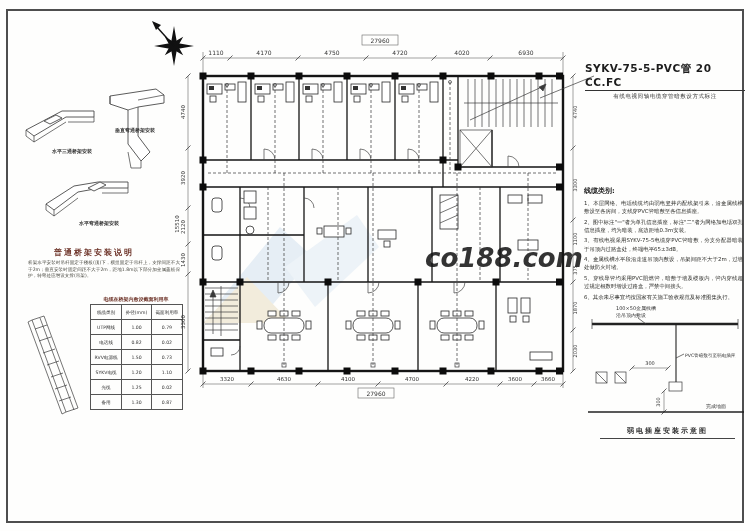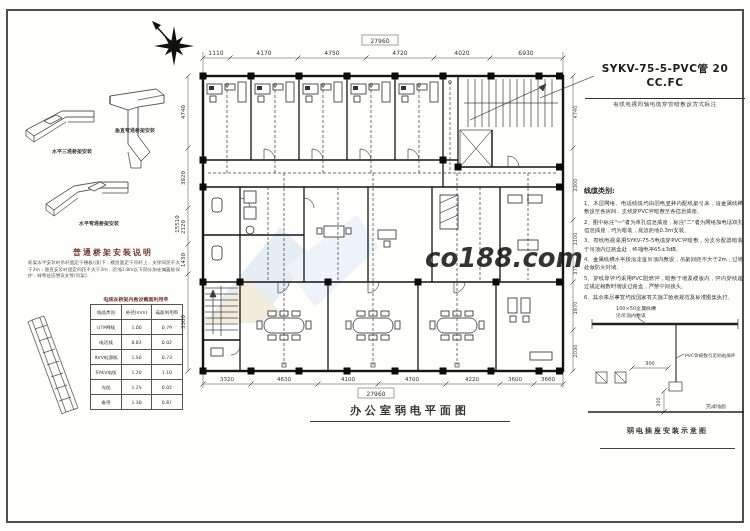--- a/index.html
+++ b/index.html
@@ -18,29 +18,29 @@
   .col{fill:#0c0c0c;}
   .furn{stroke:#2a2a2a;fill:#fff;stroke-width:.8;}
   .fit{fill:#fff;stroke:#4a4a4a;stroke-width:.9;}
   .cap{font-size:5px;font-weight:bold;color:#333;text-align:center;line-height:1.1;}
   .notes-title-l{font-size:8px;font-weight:bold;color:#6d3328;text-align:center;letter-spacing:2px;}
   .notes-body-l{font-size:4.6px;color:#4a4a42;line-height:1.45;text-align:justify;}
   .tbl-title{font-size:5px;font-weight:bold;color:#6d3328;text-align:center;}
   table.spec{border-collapse:collapse;width:100%;}
   table.spec td,table.spec th{border:.6px solid #555;font-size:4.6px;color:#333;
         text-align:center;padding:2.5px 1px;font-weight:normal;height:9px;}
-  .sykv{font-size:10.5px;font-weight:600;letter-spacing:.5px;color:#1d1d1d;text-align:center;
-        border-bottom:1.2px solid #333;padding-bottom:10px;}
+  .sykv{font-size:10.5px;font-weight:600;letter-spacing:.5px;color:#1d1d1d;text-align:left;
+        border-bottom:1.2px solid #333;padding-bottom:2px;}
   .sykv-sub{font-size:5.6px;color:#333;text-align:center;margin-top:2px;letter-spacing:.5px;}
   .notes-r-title{font-size:7px;font-weight:bold;color:#222;margin-bottom:3px;}
   .note-item{font-size:5.4px;color:#2e2e2a;line-height:1.5;text-align:justify;margin-bottom:2.5px;}
   .main-title{font-size:11px;font-weight:bold;color:#333;letter-spacing:4px;text-align:center;
         border-bottom:1.6px solid #3a3a3a;padding-bottom:3px;}
   .detail-cap{font-size:7px;font-weight:bold;color:#333;letter-spacing:2px;text-align:center;
-        border-bottom:1px solid #444;padding-bottom:12px;}
+        border-bottom:1px solid #444;padding-bottom:2px;}
   .wm-text{font-style:italic;font-weight:bold;}
 </style>
 </head>
 <body>
 
 <div class="page">
   <div class="frame"></div>
 
   <svg class="abs" style="left:195px;top:205px;" width="380" height="150">
     <path d="M25 95 L85 22 L118 52 L62 118 Z" fill="#e6eef5"></path>
@@ -62,21 +62,21 @@
   </svg>
   <div class="abs cap" style="left:96px;top:128px;width:78px;">垂直弯通桥架安装</div>
 
   <svg class="abs" style="left:38px;top:162px;" width="95" height="60">
     <path class="fit" d="M8 42 L36 24 L60 20 L90 20 L90 26 L62 26 L40 30 L16 48 Z"></path>
     <path class="t" d="M8 42 V48 L16 54 V48 M90 26 V31 H64 M16 54 L40 36"></path>
     <path class="fit" d="M50 26 L62 20 L68 23 L56 29 Z"></path>
   </svg>
   <div class="abs cap" style="left:56px;top:221px;width:86px;">水平弯通桥架安装</div>
 
-  <div class="abs notes-title-l" style="left:40px;top:247px;width:146px;">普通桥架安装说明</div>
+  <div class="abs notes-title-l" style="left:21px;top:247px;width:146px;">普通桥架安装说明</div>
   <div class="abs notes-body-l" style="left:28px;top:260px;width:152px;">桥架水平安装时吊杆固定于楼板(顶)下，横担固定于吊杆上，支撑间距不大于2m；垂直安装时固定间距不大于2m，距地1.8m以下部分加金属盖板保护，转弯处应增设支撑(吊架)。</div>
 
   <div class="abs tbl-title" style="left:86px;top:296px;width:100px;">电缆在桥架内敷设截面利用率</div>
   <div class="abs" style="left:90px;top:304px;width:93px;">
     <table class="spec">
       <tbody>
           <tr>
         <th>线缆类别</th>
         <th>外径(mm)</th>
         <th>截面利用率</th>
@@ -352,21 +352,20 @@
         <rect class="col" x="261.5" y="126.5" width="7" height="7"></rect>
       <rect class="col" x="58.5" y="248.5" width="7" height="7"></rect>
         <rect class="col" x="146.5" y="248.5" width="7" height="7"></rect>
       <rect class="col" x="236.5" y="248.5" width="7" height="7"></rect>
         <rect class="col" x="314.5" y="248.5" width="7" height="7"></rect>
     </g>
 
     <line class="t" x1="362" y1="68" x2="416" y2="46"></line>
   </svg>
 
-  <div class="abs main-title" style="left:310px;top:403px;width:200px;">办公室弱电平面图</div>
 
   <div class="abs" style="left:585px;top:62px;width:160px;">
     <div class="sykv">SYKV-75-5-PVC管 20 CC.FC</div>
     <div class="sykv-sub">有线电视同轴电缆穿管暗敷设方式标注</div>
   </div>
 
   <div class="abs" style="left:584px;top:186px;width:159px;">
     <div class="notes-r-title">线缆类别:</div>
     <div class="note-item">1、本层网络、电话线缆均由弱电竖井内配线架引来，沿金属线槽敷设至各房间，支线穿PVC管暗敷至各信息插座。</div>
     <div class="note-item">2、图中标注"一"者为单孔信息插座，标注"二"者为网络加电话双孔信息插座，均为暗装，底边距地0.3m安装。</div>

